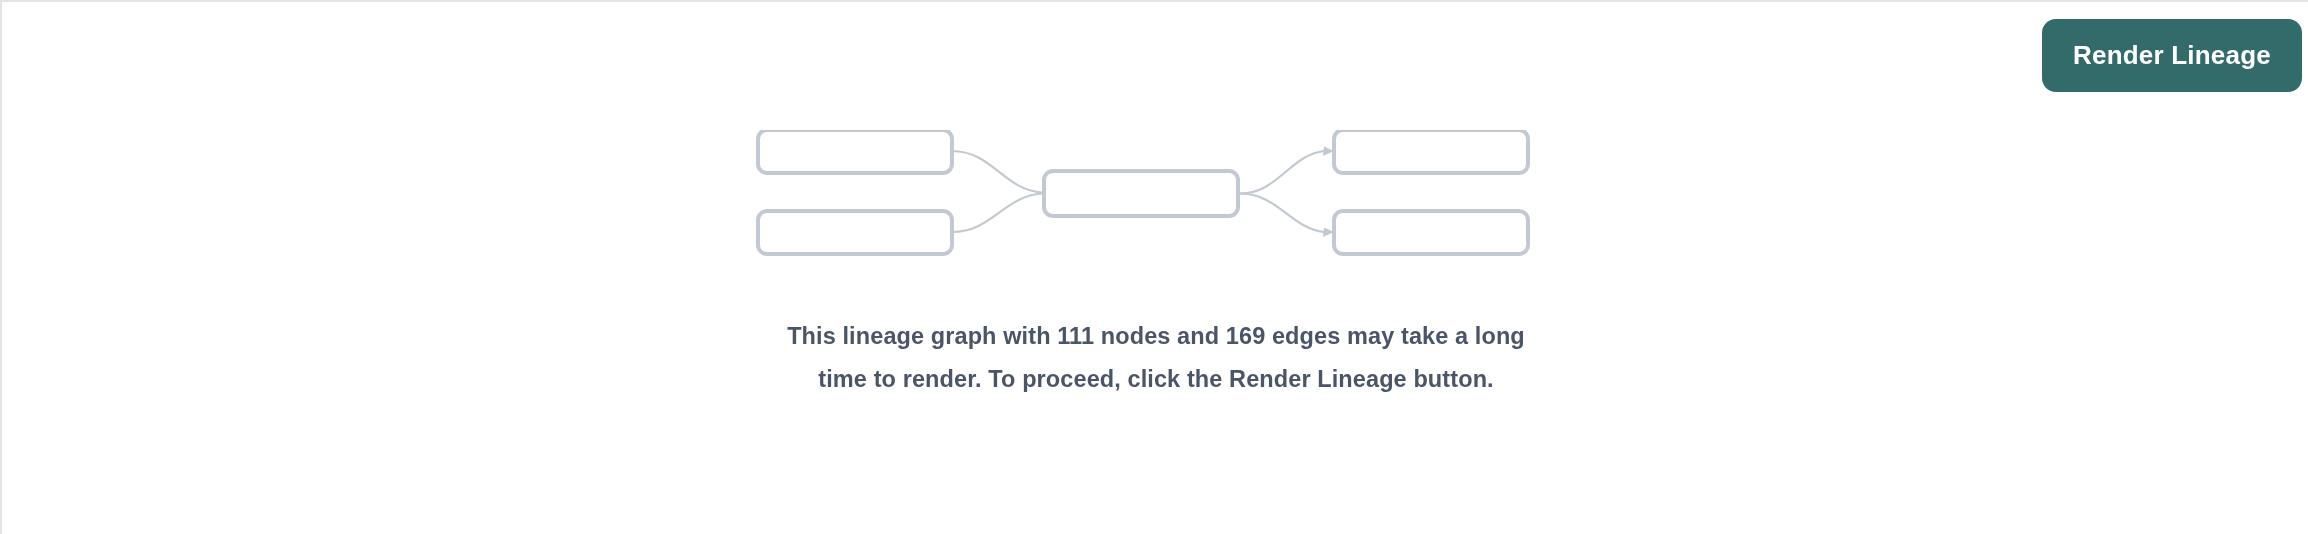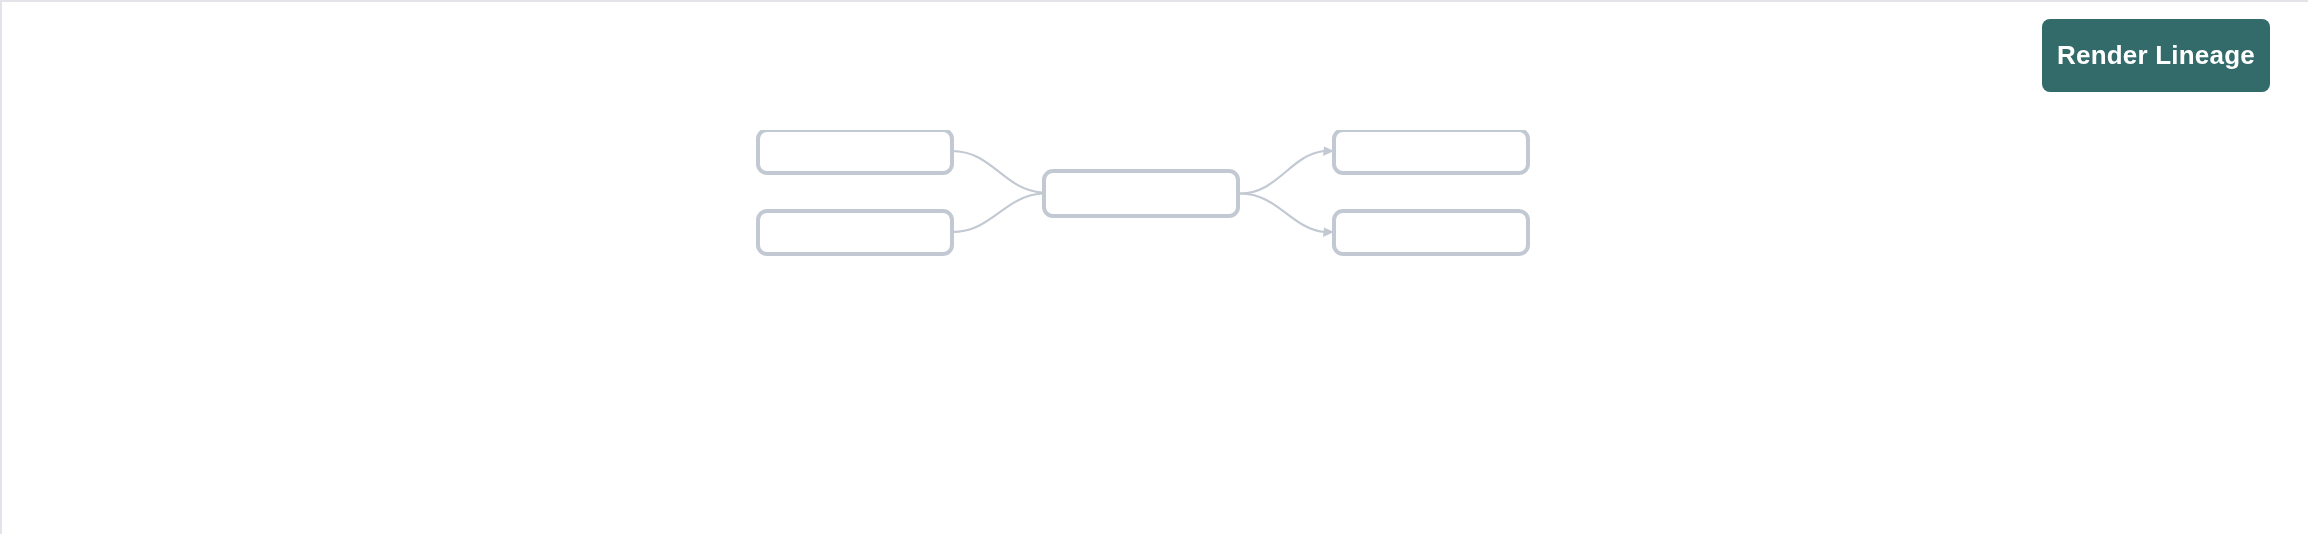--- a/index.html
+++ b/index.html
@@ -22,26 +22,26 @@
     border-top: 2px solid #e2e4e9;
     border-left: 2px solid #e2e4e9;
     box-sizing: border-box;
   }
 
   
   .render-button {
     position: absolute;
     left: 2040px;
     top: 17px;
-    width: 228px;
+    width: 260px;
     height: 73px;
     background: #336b6b;
     color: #ffffff;
     border: none;
-    border-radius: 8px;
+    border-radius: 14px;
     font-family: "Liberation Sans", sans-serif;
     font-size: 26px;
     font-weight: bold;
     letter-spacing: 0.2px;
     cursor: pointer;
     display: flex;
     align-items: center;
     justify-content: center;
     padding: 0;
   }
@@ -105,15 +105,16 @@
 
       <g fill="#ffffff" stroke="#c3c9d2" stroke-width="4">
         <rect x="2" y="0" width="194" height="43" rx="9" ry="9"></rect>
         <rect x="2" y="81" width="194" height="43" rx="9" ry="9"></rect>
         <rect x="288" y="41" width="194" height="45" rx="9" ry="9"></rect>
         <rect x="578" y="0" width="194" height="43" rx="9" ry="9"></rect>
         <rect x="578" y="81" width="194" height="43" rx="9" ry="9"></rect>
       </g>
     </svg>
 
+    <div class="message">This lineage graph with 111 nodes and 169 edges may take a long time to render. To proceed, click the Render Lineage button.</div>
   </div>
 
 </div>
 
 </body></html>

